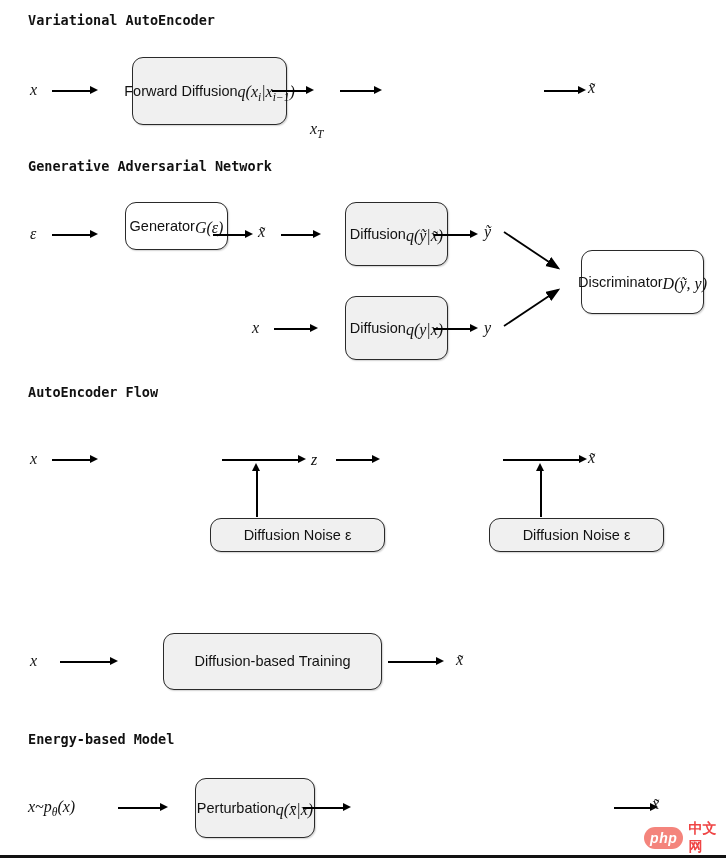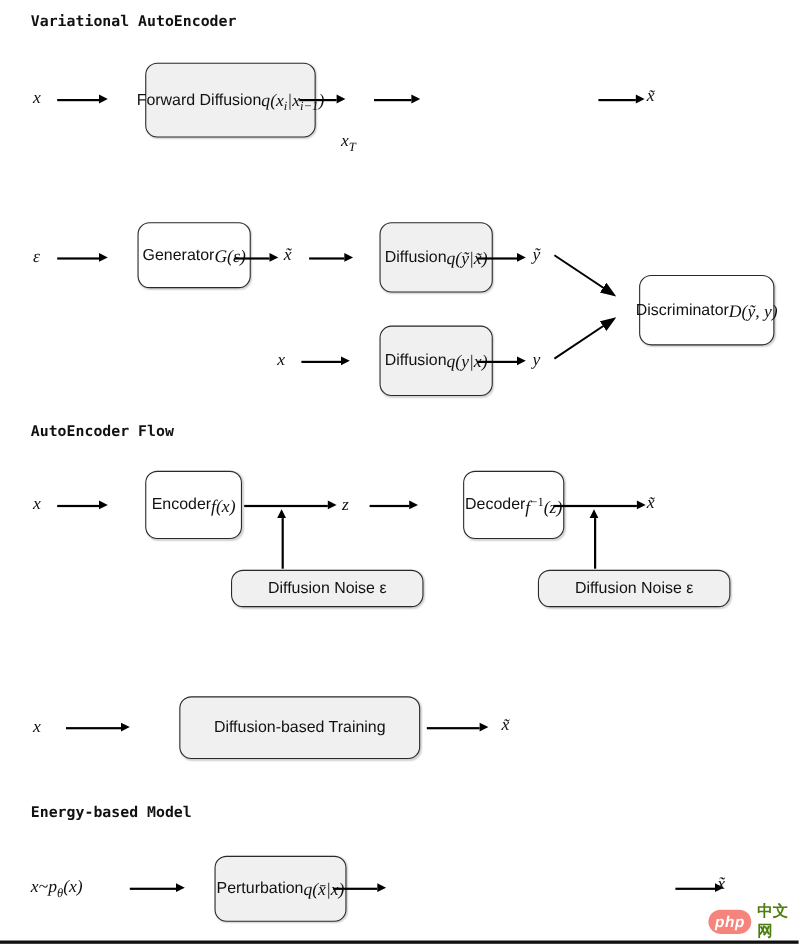--- a/index.html
+++ b/index.html
@@ -108,21 +108,21 @@
   }
   .wm-pill{
     width:44px;height:22px;border-radius:11px;
     background:#f4847c;
     display:flex;align-items:center;justify-content:center;
     color:#fff;font-style:italic;font-weight:bold;
     font-size:14px;font-family:"Liberation Sans",sans-serif;
     letter-spacing:.5px;
   }
   .wm-txt{
-    font-size:14px;color:#4d7c0f;
+    font-size:14px;color:#ef4444;
     font-family:"DejaVu Sans",sans-serif;
     font-weight:bold;
   }
 
   .bottom-rule{
     position:absolute;left:0;bottom:0;
     width:726px;height:3px;background:#111;
   }
 </style>
 </head>
@@ -153,28 +153,29 @@
       <div class="head" style="left:34px;"></div>
   </div>
 
 
   <div class="arrow" style="left:544px;top:90px;width:42px;">
     <div class="shaft" style="width:34px;"></div>
       <div class="head" style="left:34px;"></div>
   </div>
   <div class="mlabel" style="left:588px;top:80px;">x̃</div>
 
+  <div class="heading" style="left:28px;top:158px;">Generative Adversarial Network</div>
 
   <div class="mlabel" style="left:30px;top:226px;">ε</div>
   <div class="arrow" style="left:52px;top:234px;width:46px;">
     <div class="shaft" style="width:38px;"></div>
       <div class="head" style="left:38px;"></div>
   </div>
 
-  <div class="box" style="left:101px;top:202px;width:103px;height:60px;">
+  <div class="box" style="left:101px;top:202px;width:103px;height:48px;">
     <div class="title">Generator</div>
     <div class="formula">G(ε)</div>
   </div>
 
   <div class="arrow" style="left:213px;top:234px;width:40px;">
     <div class="shaft" style="width:32px;"></div>
       <div class="head" style="left:32px;"></div>
   </div>
   <div class="mlabel" style="left:258px;top:224px;">x̃</div>
   <div class="arrow" style="left:281px;top:234px;width:40px;">
@@ -234,39 +235,31 @@
   </div>
 
   <div class="heading" style="left:28px;top:384px;">AutoEncoder Flow</div>
 
   <div class="mlabel" style="left:30px;top:451px;">x</div>
   <div class="arrow" style="left:52px;top:459px;width:46px;">
     <div class="shaft" style="width:38px;"></div>
       <div class="head" style="left:38px;"></div>
   </div>
 
-  <div class="box" style="left:108px;top:428px;width:88px;height:62px;">
-    <div class="title">Encoder</div>
-    <div class="formula">f(x)</div>
-  </div>
 
   <div class="arrow" style="left:222px;top:459px;width:84px;">
     <div class="shaft" style="width:76px;"></div>
       <div class="head" style="left:76px;"></div>
   </div>
   <div class="mlabel" style="left:311px;top:452px;">z</div>
   <div class="arrow" style="left:336px;top:459px;width:44px;">
     <div class="shaft" style="width:36px;"></div>
       <div class="head" style="left:36px;"></div>
   </div>
 
-  <div class="box" style="left:397px;top:428px;width:92px;height:62px;">
-    <div class="title">Decoder</div>
-    <div class="formula">f<sup class="upr">−1</sup>(z)</div>
-  </div>
 
   <div class="arrow" style="left:503px;top:459px;width:84px;">
     <div class="shaft" style="width:76px;"></div>
       <div class="head" style="left:76px;"></div>
   </div>
   <div class="mlabel" style="left:588px;top:450px;">x̃</div>
 
   <div class="varrow" style="left:256px;top:463px;height:54px;">
     <div class="shaft" style="top:8px;height:46px;"></div>
       <div class="head" style="top:0;transform:rotate(0deg);"></div>

